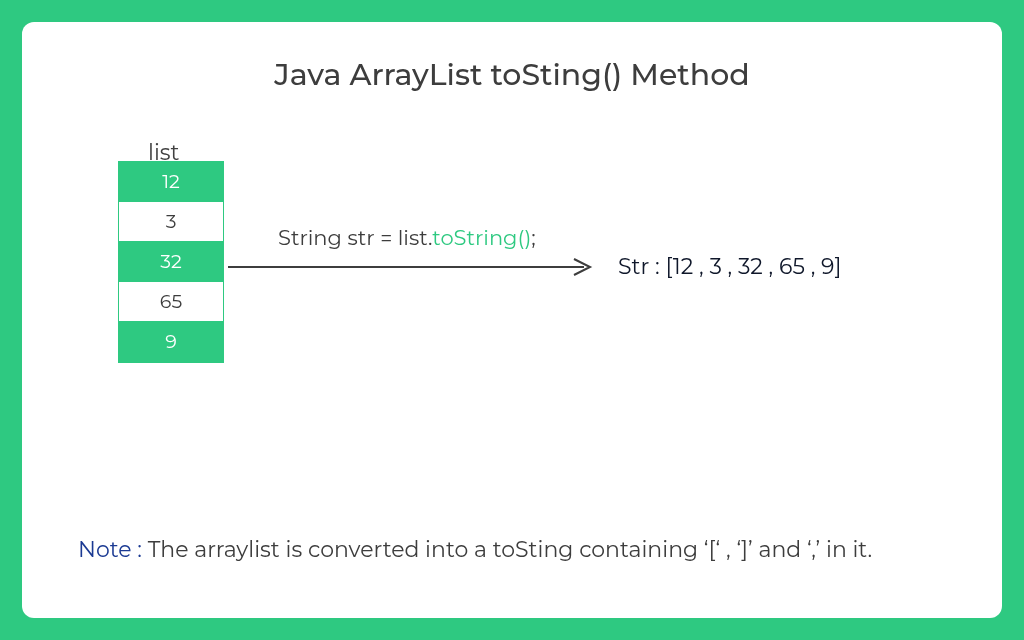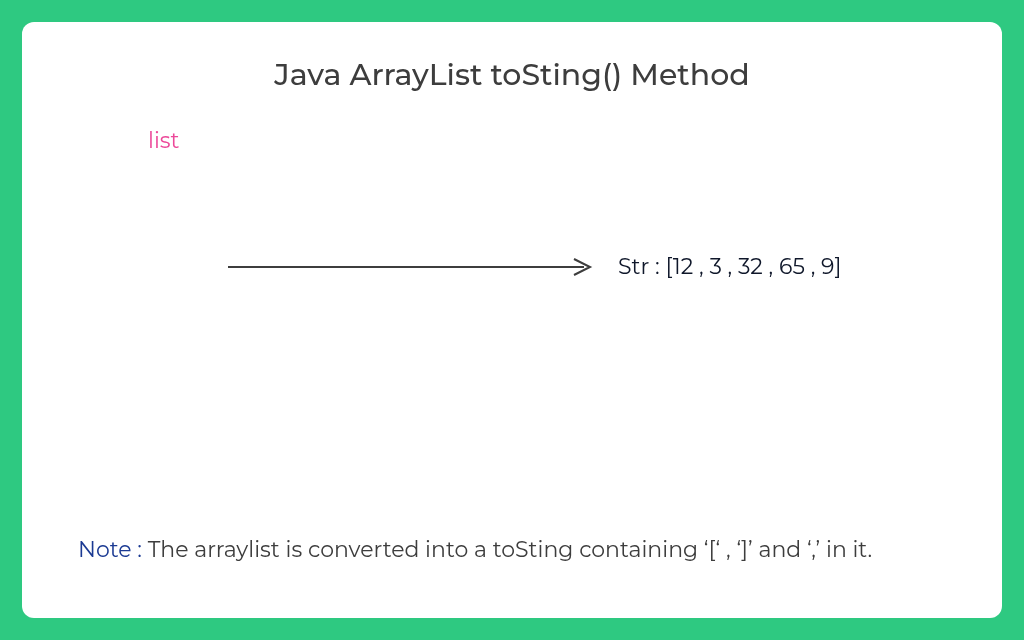--- a/index.html
+++ b/index.html
@@ -26,23 +26,23 @@
       color: #3d3d3d;
       margin-bottom: 34px;
     }
     .stage {
       position: relative;
       height: 300px;
     }
     .list-label {
       position: absolute;
       left: 70px;
-      top: 0;
+      top: 12px;
       font-size: 22px;
-      color: #ec4899;
+      color: #404040;
       text-align: center;
     }
     .list {
       position: absolute;
       left: 40px;
       top: 34px;
       width: 106px;
       border: 1px solid #2ec981;
     }
     .cell {
@@ -93,21 +93,31 @@
 <body>
 
 <div class="card">
 
   <div class="title">Java ArrayList toSting() Method</div>
 
   <div class="stage">
 
     <div class="list-label">list</div>
 
+    <div class="list">
+      <div class="cell green">12</div>
+      <div class="cell white">3</div>
+      <div class="cell green">32</div>
+      <div class="cell white">65</div>
+      <div class="cell green">9</div>
+    </div>
 
+    <div class="code">
+      <span>String str = list.</span><span class="method">toString()</span><span>;</span>
+    </div>
 
     <div class="arrow">
       <svg width="370" height="24" viewBox="0 0 370 24">
         <line x1="0" y1="12" x2="356" y2="12" stroke="#3d3d3d" stroke-width="2"></line>
         <polyline points="346,4 362,12 346,20" fill="none" stroke="#3d3d3d" stroke-width="2"></polyline>
       </svg>
     </div>
 
     <div class="result">Str : [12 , 3 , 32 , 65 , 9]</div>
 

